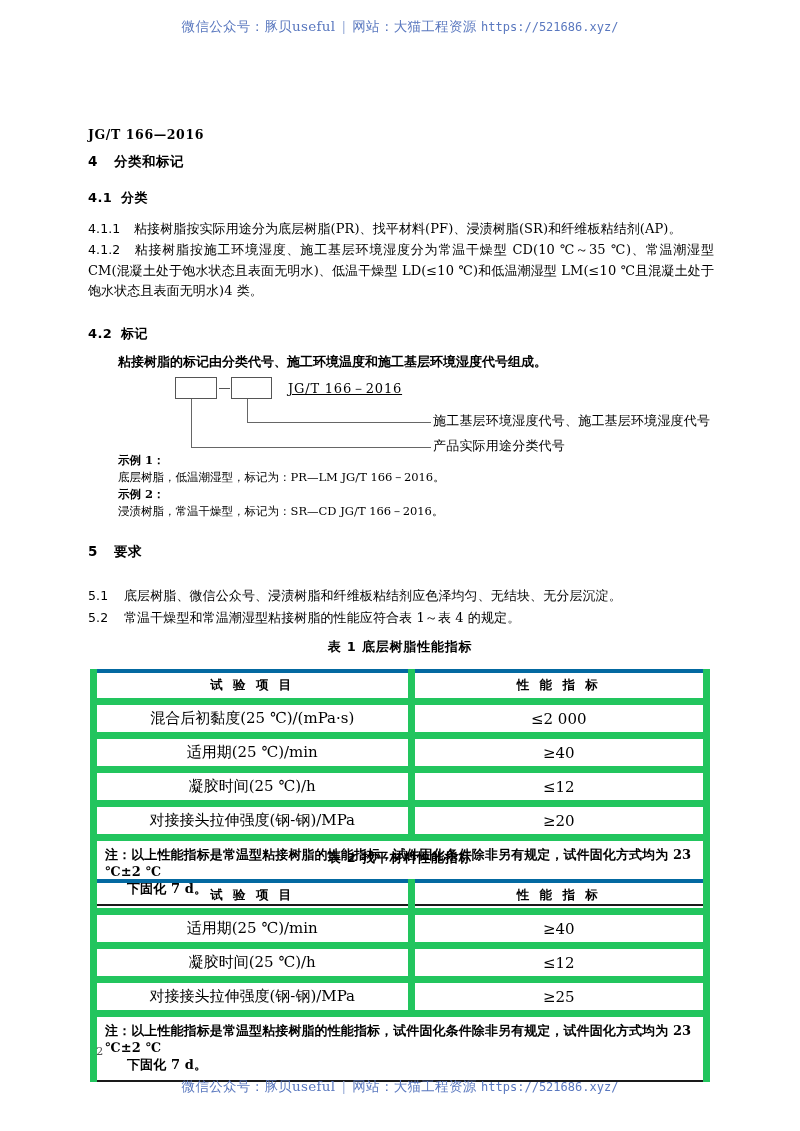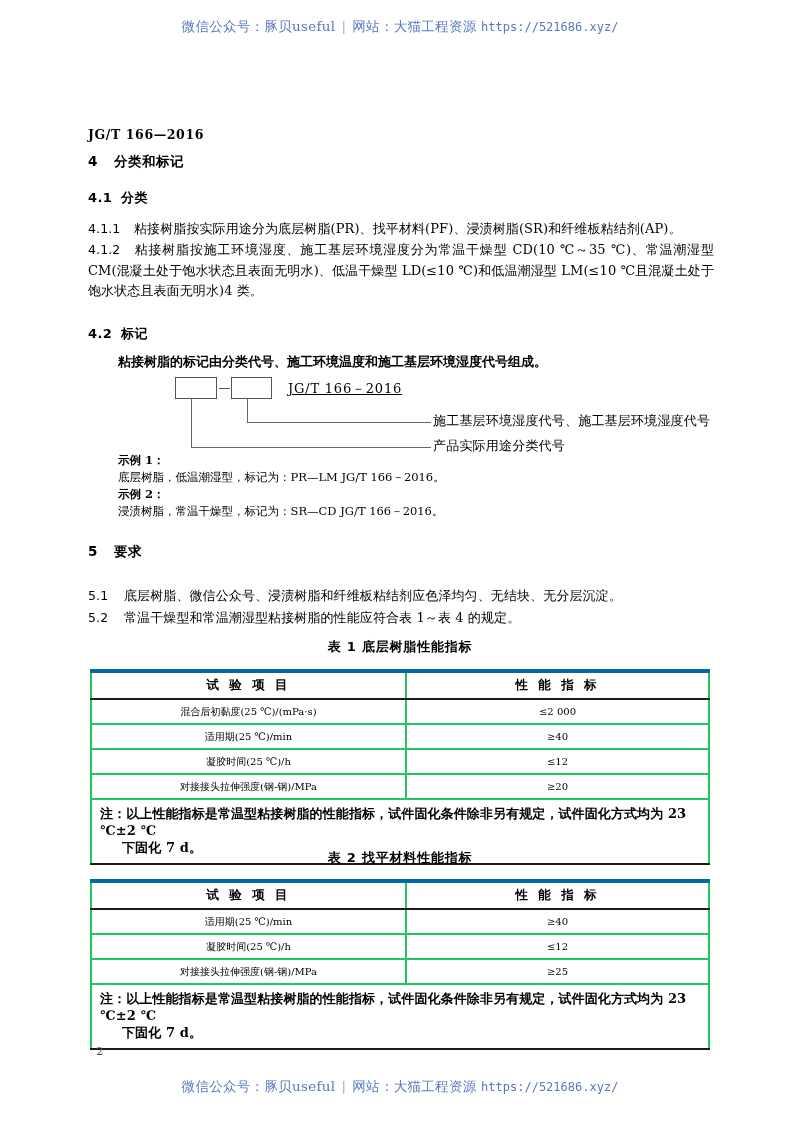--- a/index.html
+++ b/index.html
@@ -170,24 +170,24 @@
   }
   table.spec {
     position: absolute;
     left: 90px;
     width: 620px;
     border-collapse: collapse;
     table-layout: fixed;
     font-family: "DejaVu Serif", "Liberation Serif", serif;
   }
   table.spec td, table.spec th {
-    border: 2px solid #22c55e;
+    border: 7px solid #22c55e;
     text-align: center;
     font-weight: normal;
-    font-size: 10px;
+    font-size: 15px;
     padding: 4px 2px;
     height: 15px;
   }
   table.spec tr.hdr td {
     border-bottom: 2px solid #1a1a1a;
     font-weight: bold;
     letter-spacing: 3px;
     font-size: 12.5px;
   }
   table.spec tr.first td { border-top: 4px solid #0369a1; }

